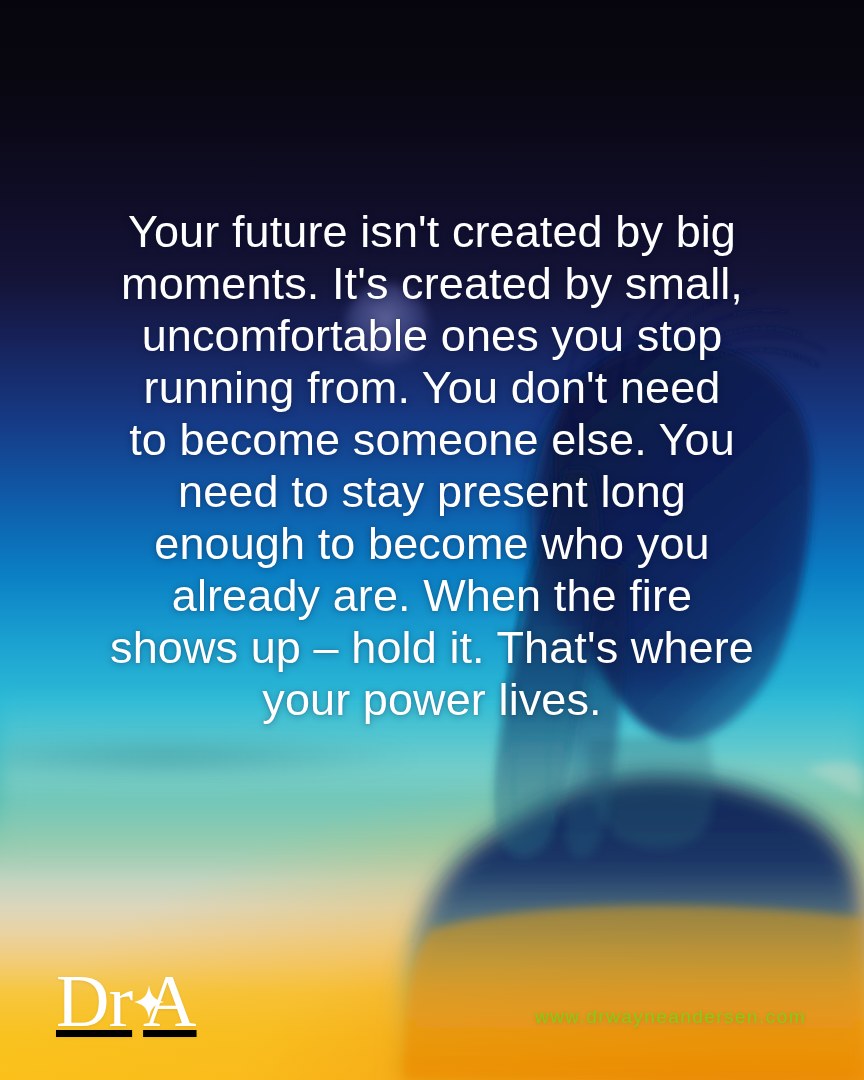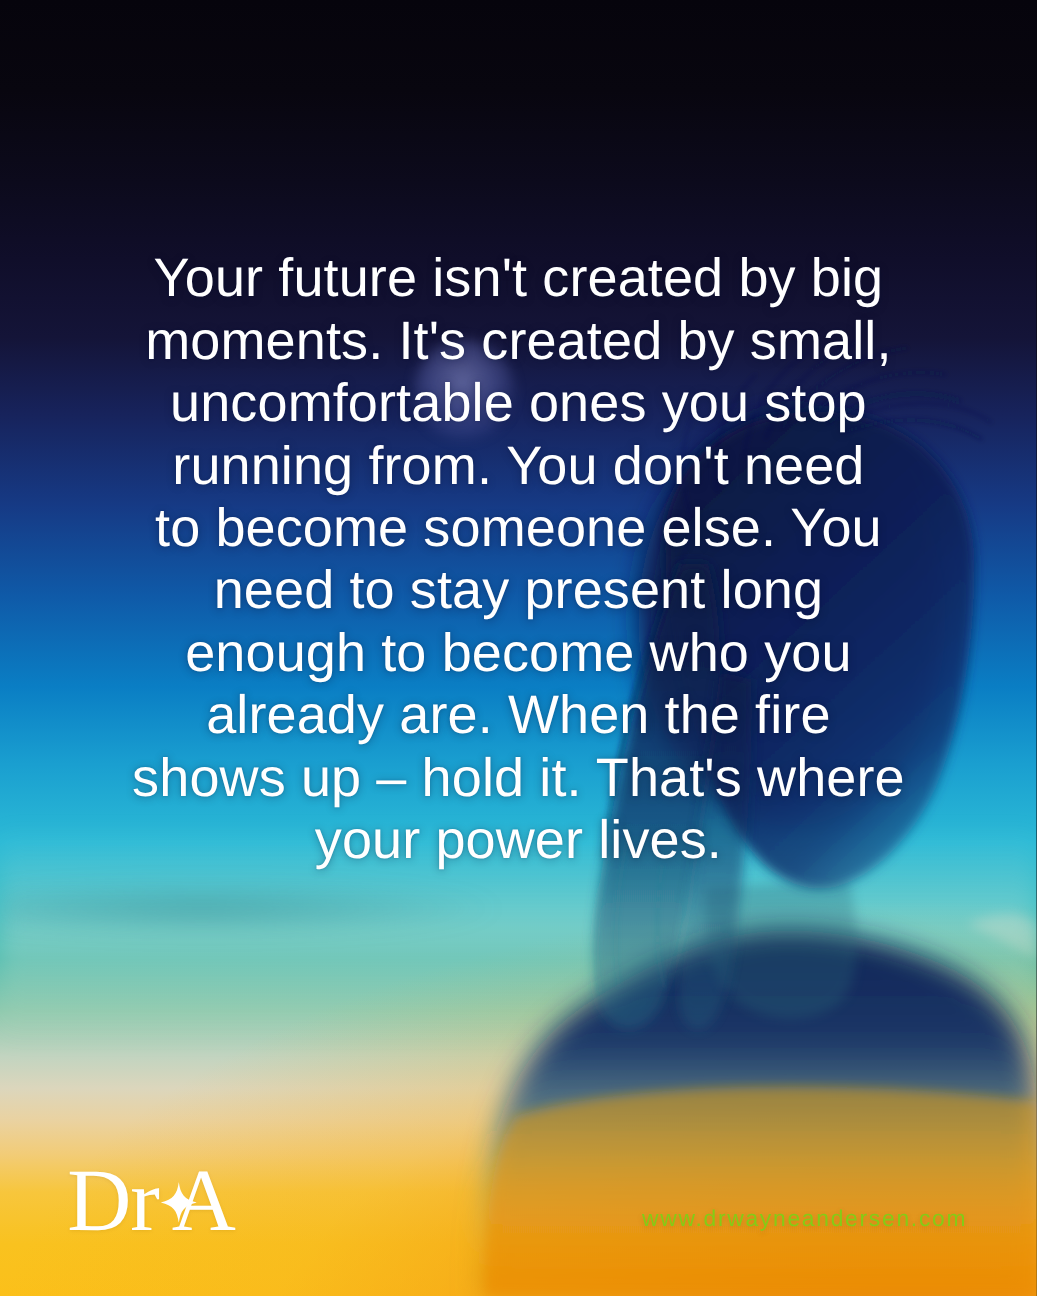--- a/index.html
+++ b/index.html
@@ -125,20 +125,21 @@
   }
 
   
   .logo {
     position: absolute;
     left: 56px;
     bottom: 48px;
     display: flex;
     align-items: flex-end;
     height: 66px;
+    text-decoration: underline;
   }
   .logo-dr {
     font-family: "Liberation Serif", serif;
     font-size: 74px;
     line-height: 0.82;
     color: #ffffff;
     font-weight: 400;
     letter-spacing: -1px;
     text-shadow: 0 1px 3px rgba(160,110,0,0.18);
   }

